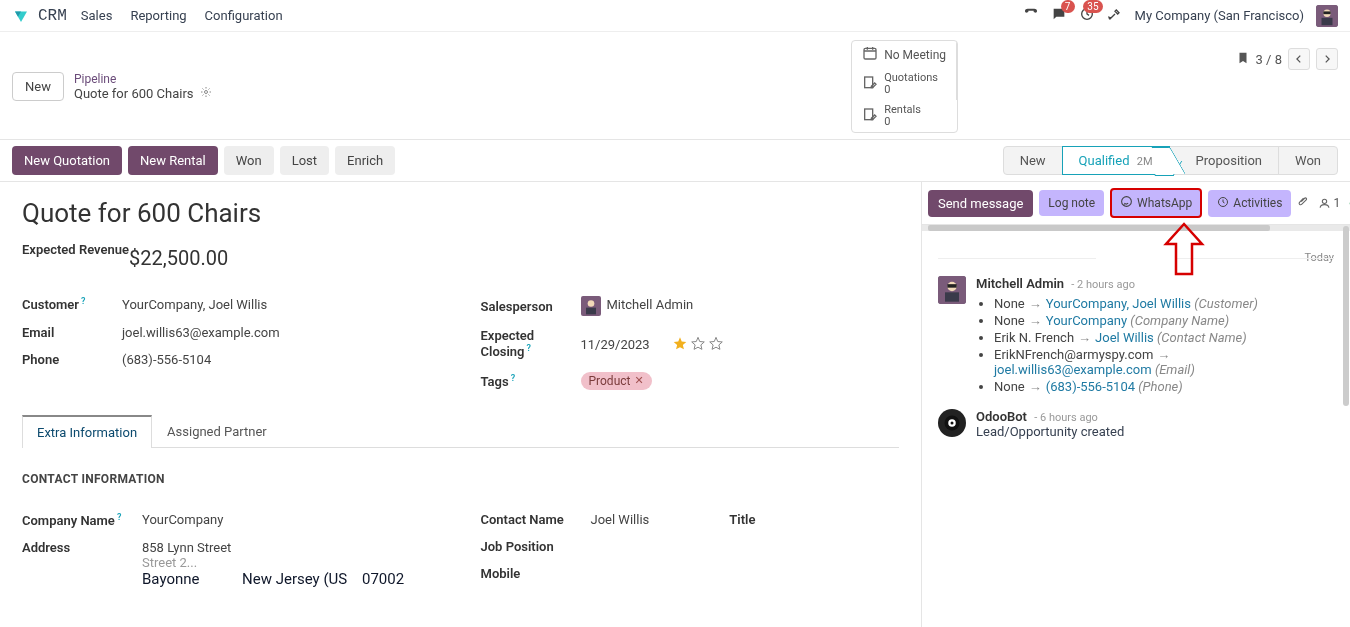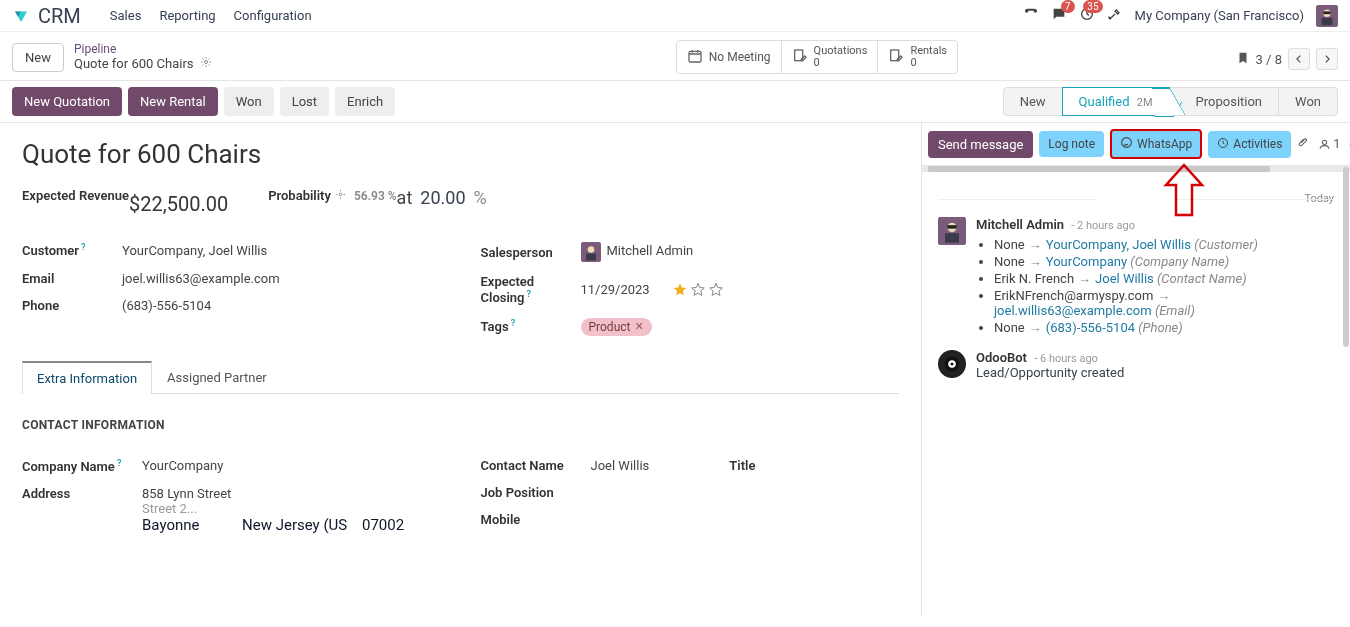--- a/index.html
+++ b/index.html
@@ -1,37 +1,37 @@
 <!DOCTYPE html>
 <html><head>
 <meta charset="utf-8">
 <style>
 * { box-sizing: border-box; margin: 0; padding: 0; font-family: -apple-system, BlinkMacSystemFont, "Segoe UI", Roboto, Arial, sans-serif; }
 body { width: 1350px; height: 627px; background: #fff; color: #374151; font-size: 13px; overflow: hidden; }
 
 
 .topnav { height: 32px; background: #fff; display: flex; align-items: center; padding: 0 12px; border-bottom: 1px solid #eee; }
 .logo { width: 18px; height: 18px; margin-right: 8px; }
-.appname { font-size: 20px; color: #374151; margin-right: 29px; }
+.appname { font-size: 16px; color: #374151; margin-right: 14px; font-family: Liberation Mono, monospace; }
 .navlink { font-size: 13px; color: #374151; margin-right: 18px; cursor: pointer; }
 .topnav-right { margin-left: auto; display: flex; align-items: center; gap: 12px; }
 .icon-btn { position: relative; cursor: pointer; color: #374151; }
 .badge-red { position: absolute; top: -6px; right: -8px; background: #d9534f; color: #fff; border-radius: 8px; font-size: 10px; padding: 0 4px; line-height: 13px; min-width: 14px; text-align: center; }
 .company { font-size: 13px; color: #374151; }
 .avatar { width: 22px; height: 22px; border-radius: 3px; background: #6b5b73; display: inline-flex; align-items: center; justify-content: center; overflow: hidden; }
 .avatar svg { width: 100%; height: 100%; }
 
 
 .crumb-row { display: flex; align-items: center; padding: 8px 12px 6px 12px; }
 .btn-new { border: 1px solid #ccc; background: #fff; color: #444; padding: 6px 12px; border-radius: 4px; font-size: 13px; cursor: pointer; margin-right: 10px; }
 .crumb-col { display: flex; flex-direction: column; line-height: 1.2; }
 .crumb-top { color: #6b4c7a; font-size: 12px; cursor: pointer; }
 .crumb-bottom { font-size: 13px; color: #444; display: flex; align-items: center; gap: 6px; }
 .gear-sm { color: #888; cursor: pointer; }
-.stat-boxes { margin-left: auto; display: flex; border: 1px solid #ddd; border-radius: 4px; overflow: hidden; margin-right: 380px; }
+.stat-boxes { margin-left: auto; display: flex; border: 1px solid #ddd; border-radius: 4px; overflow: hidden; margin-right: 380px; flex-direction: column; }
 .stat-box { display: flex; align-items: center; gap: 6px; padding: 4px 10px; border-right: 1px solid #ddd; font-size: 12px; color: #555; cursor: pointer; }
 .stat-box:last-child { border-right: none; }
 .stat-box .sub { display: flex; flex-direction: column; font-size: 11px; line-height: 1.1; }
 .stat-box .sub .num { font-size: 11px; }
 .pager { display: flex; align-items: center; gap: 6px; font-size: 13px; color: #555; margin-left: auto; position: absolute; right: 12px; top: 48px; }
 .pager .pg-btn { border: 1px solid #ddd; background: #f7f7f7; width: 22px; height: 22px; display: inline-flex; align-items: center; justify-content: center; cursor: pointer; border-radius: 3px; }
 .bkmk { cursor: pointer; color: #555; }
 
 
 .action-row { display: flex; align-items: center; padding: 6px 12px; border-top: 1px solid #e5e5e5; border-bottom: 1px solid #e5e5e5; }
@@ -76,21 +76,21 @@
 
 .tabs { display: flex; border-bottom: 1px solid #ddd; margin-top: 18px; }
 .tab { padding: 8px 14px; font-size: 13px; color: #555; cursor: pointer; border: 1px solid transparent; border-bottom: none; position: relative; top: 1px; }
 .tab.active { border-color: #ddd; border-top: 2px solid #888; background: #fff; color: #0c4a6e; }
 
 .section-title { font-size: 12px; font-weight: 700; letter-spacing: 0.3px; color: #444; margin: 24px 0 10px 0; }
 .addr-grid { display: grid; grid-template-columns: 110px 110px 100px 80px; gap: 22px 10px; font-size: 15px; color: #0f172a; }
 
 .right-toolbar { display: flex; align-items: center; gap: 6px; padding: 6px 6px; border-bottom: 1px solid #e5e5e5; flex-wrap: nowrap; overflow: hidden; }
 .btn-send { background: #71496b; color: #fff; border: none; padding: 6px 10px; border-radius: 4px; font-size: 13px; cursor: pointer; white-space: nowrap; }
-.btn-tool { background: #7dd3fc; color: #444; border: none; padding: 6px 9px; border-radius: 4px; font-size: 12px; cursor: pointer; display: inline-flex; align-items: center; gap: 4px; white-space: nowrap; }
+.btn-tool { background: #c4b5fd; color: #444; border: none; padding: 6px 9px; border-radius: 4px; font-size: 12px; cursor: pointer; display: inline-flex; align-items: center; gap: 4px; white-space: nowrap; }
 .btn-tool.hl { border: 2px solid #d60000; padding: 5px 8px; text-align: center; }
 .follow-bits { margin-left: auto; display: flex; align-items: center; gap: 8px; font-size: 12px; color: #555; white-space: nowrap; }
 .follow-bits .chk { color: #2aa35a; }
 
 .scroll-hint { height: 6px; background: #e9e9e9; position: relative; }
 .scroll-hint::before { content: ""; position: absolute; left: 6px; top: 0; bottom: 0; width: 80%; background: #c9c9c9; border-radius: 2px; }
 
 .arrow-callout { position: absolute; top: 40px; left: 240px; z-index: 5; }
 .arrow-callout svg polygon, .arrow-callout svg rect { fill: none; stroke: #d60000; stroke-width: 2.5; }
 
@@ -238,35 +238,20 @@
 
 <div class="split">
   <div class="left">
     <div class="sheet">
       <h1>Quote for 600 Chairs</h1>
 
       <div class="rev-row">
         <div class="rev-col">
           <span class="label">Expected Revenue</span>
           <span class="rev-amount">$22,500.00</span>
-        </div>
-        <div class="rev-col" style="margin-left:20px">
-          <span class="label" style="display:flex;align-items:center">
-            <span>Probability</span>
-            <span class="gear-tiny"><svg width="11" height="11" viewBox="0 0 24 24">
-                  <circle cx="12" cy="12" r="3" fill="none" stroke="#888" stroke-width="2"></circle>
-                  <path d="M12 2v3M12 19v3M2 12h3M19 12h3" stroke="#888" stroke-width="2"></path>
-                </svg></span>
-            <span class="prob-est">56.93 %</span>
-          </span>
-          <span style="display:flex;align-items:baseline;gap:8px;margin-top:4px">
-            <span class="at-label">at</span>
-            <span class="prob-val">20.00</span>
-            <span class="pct-sym">%</span>
-          </span>
         </div>
       </div>
 
       <div class="field-grid">
         <div>
           <div class="field-row">
               <span class="flabel sup">Customer</span>
               <span class="fval">YourCompany, Joel Willis</span>
             </div>
           <div class="field-row">

